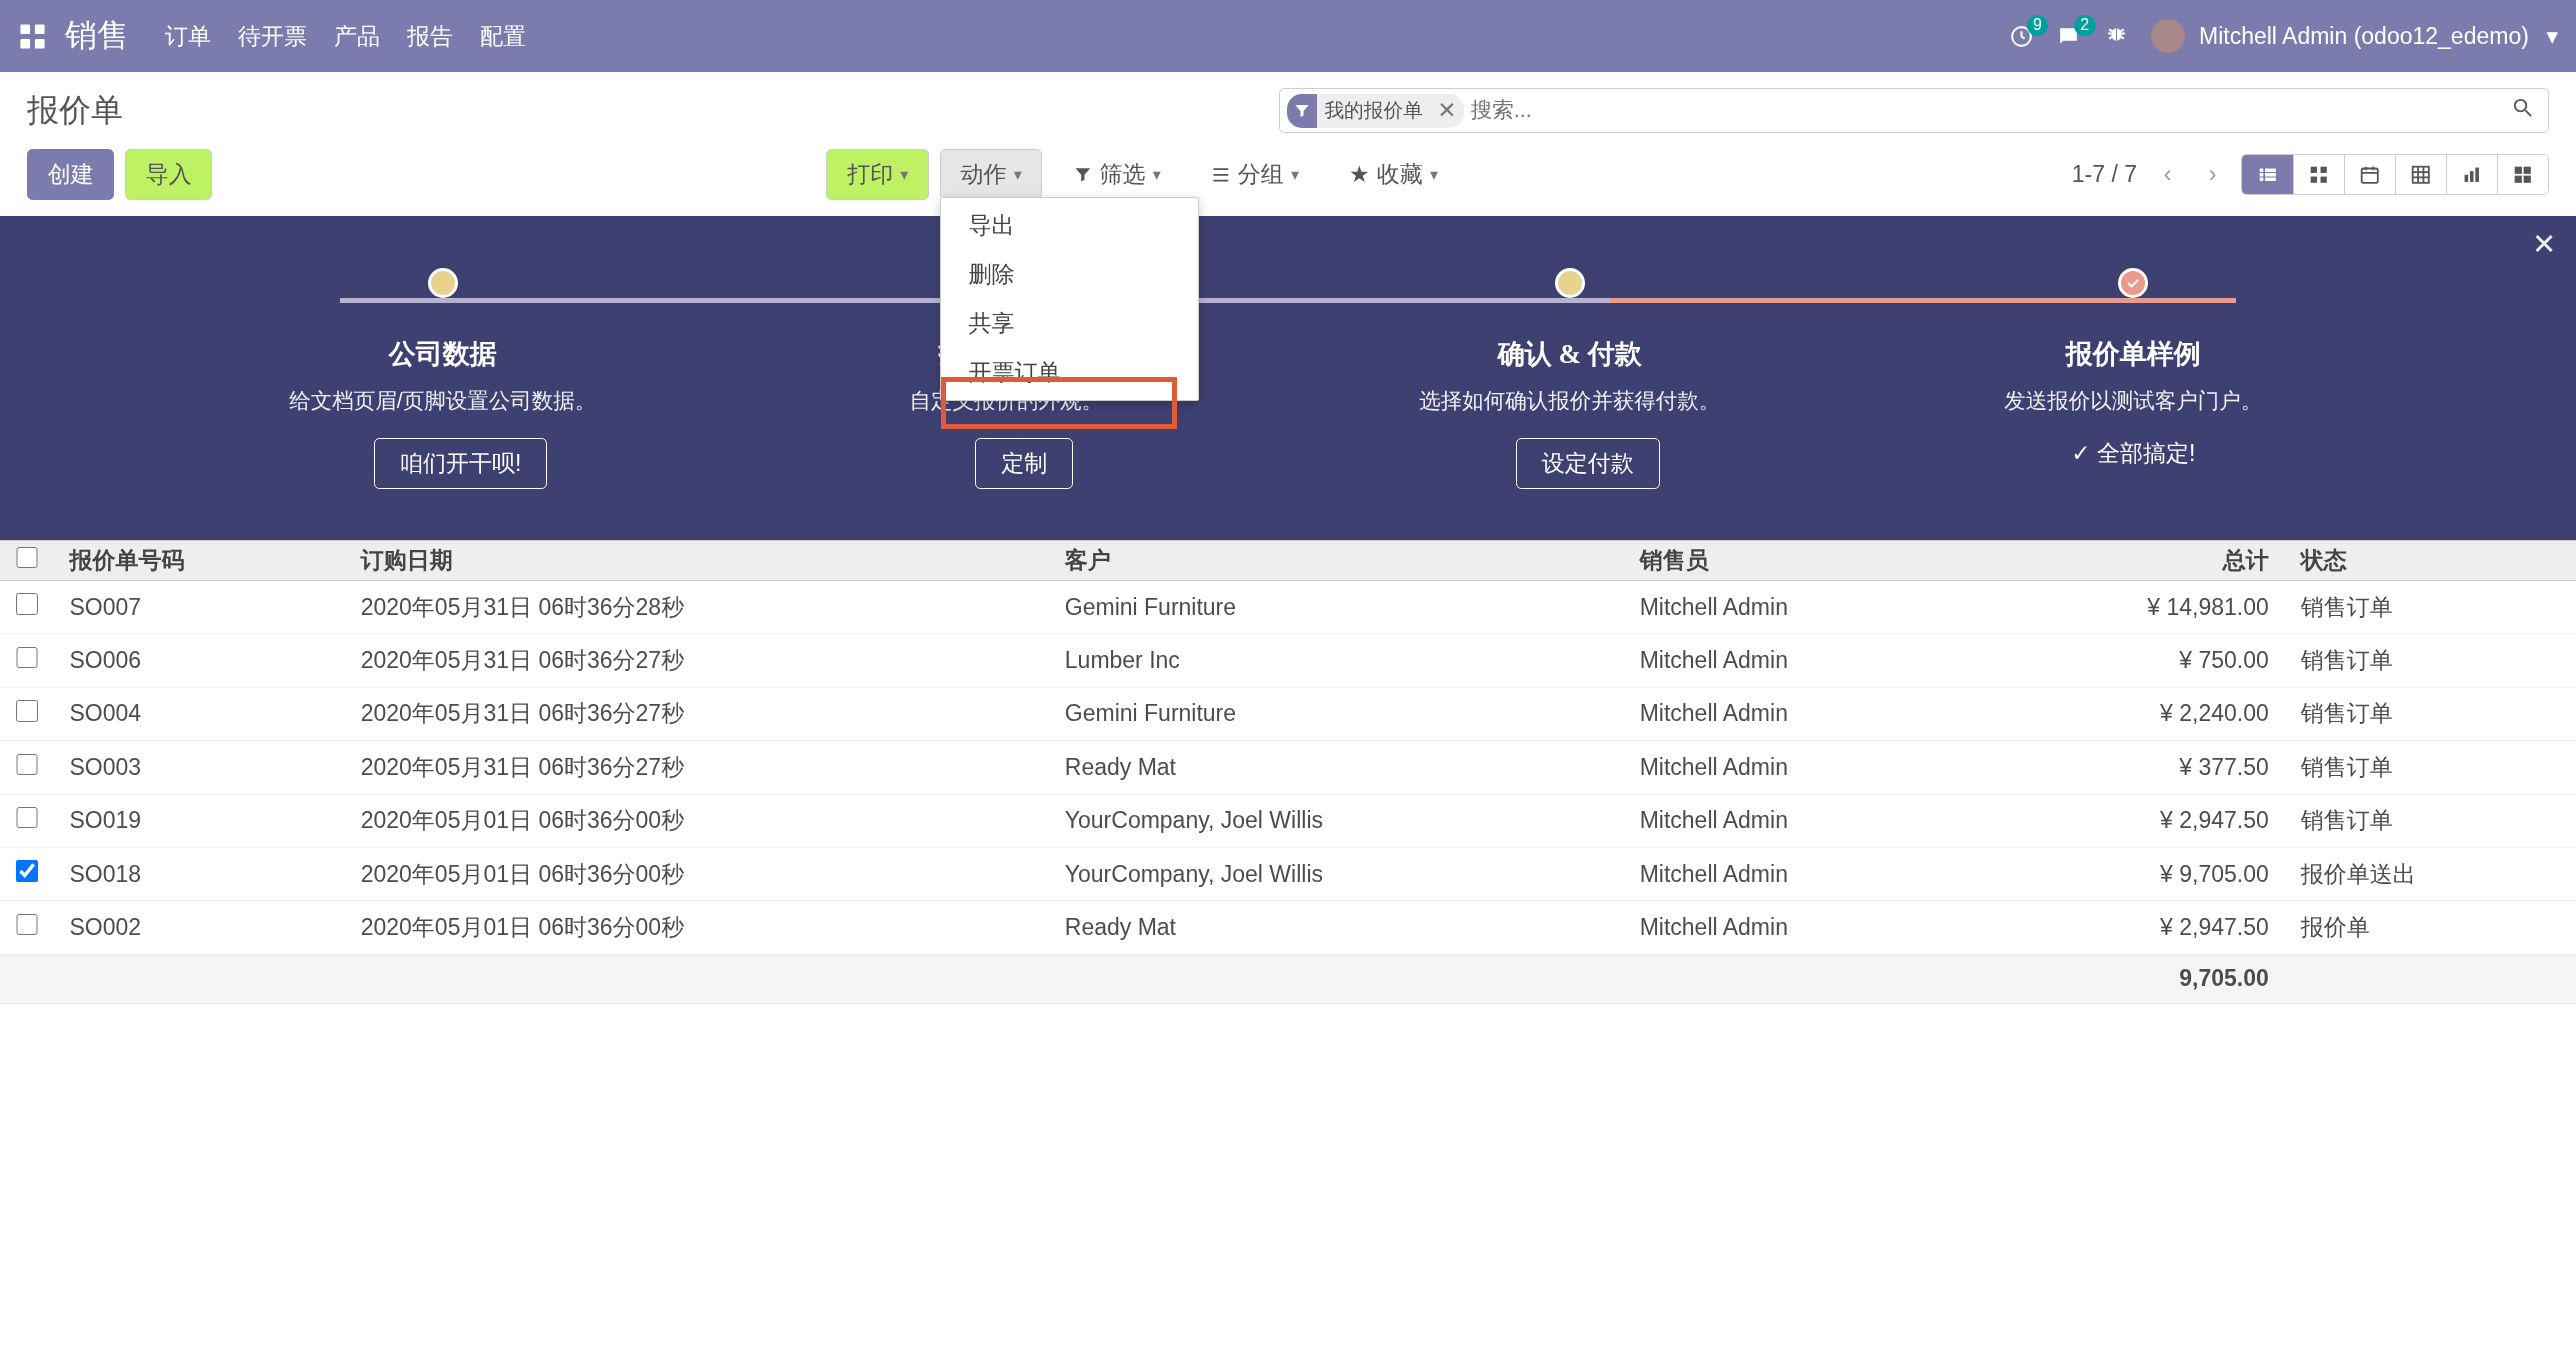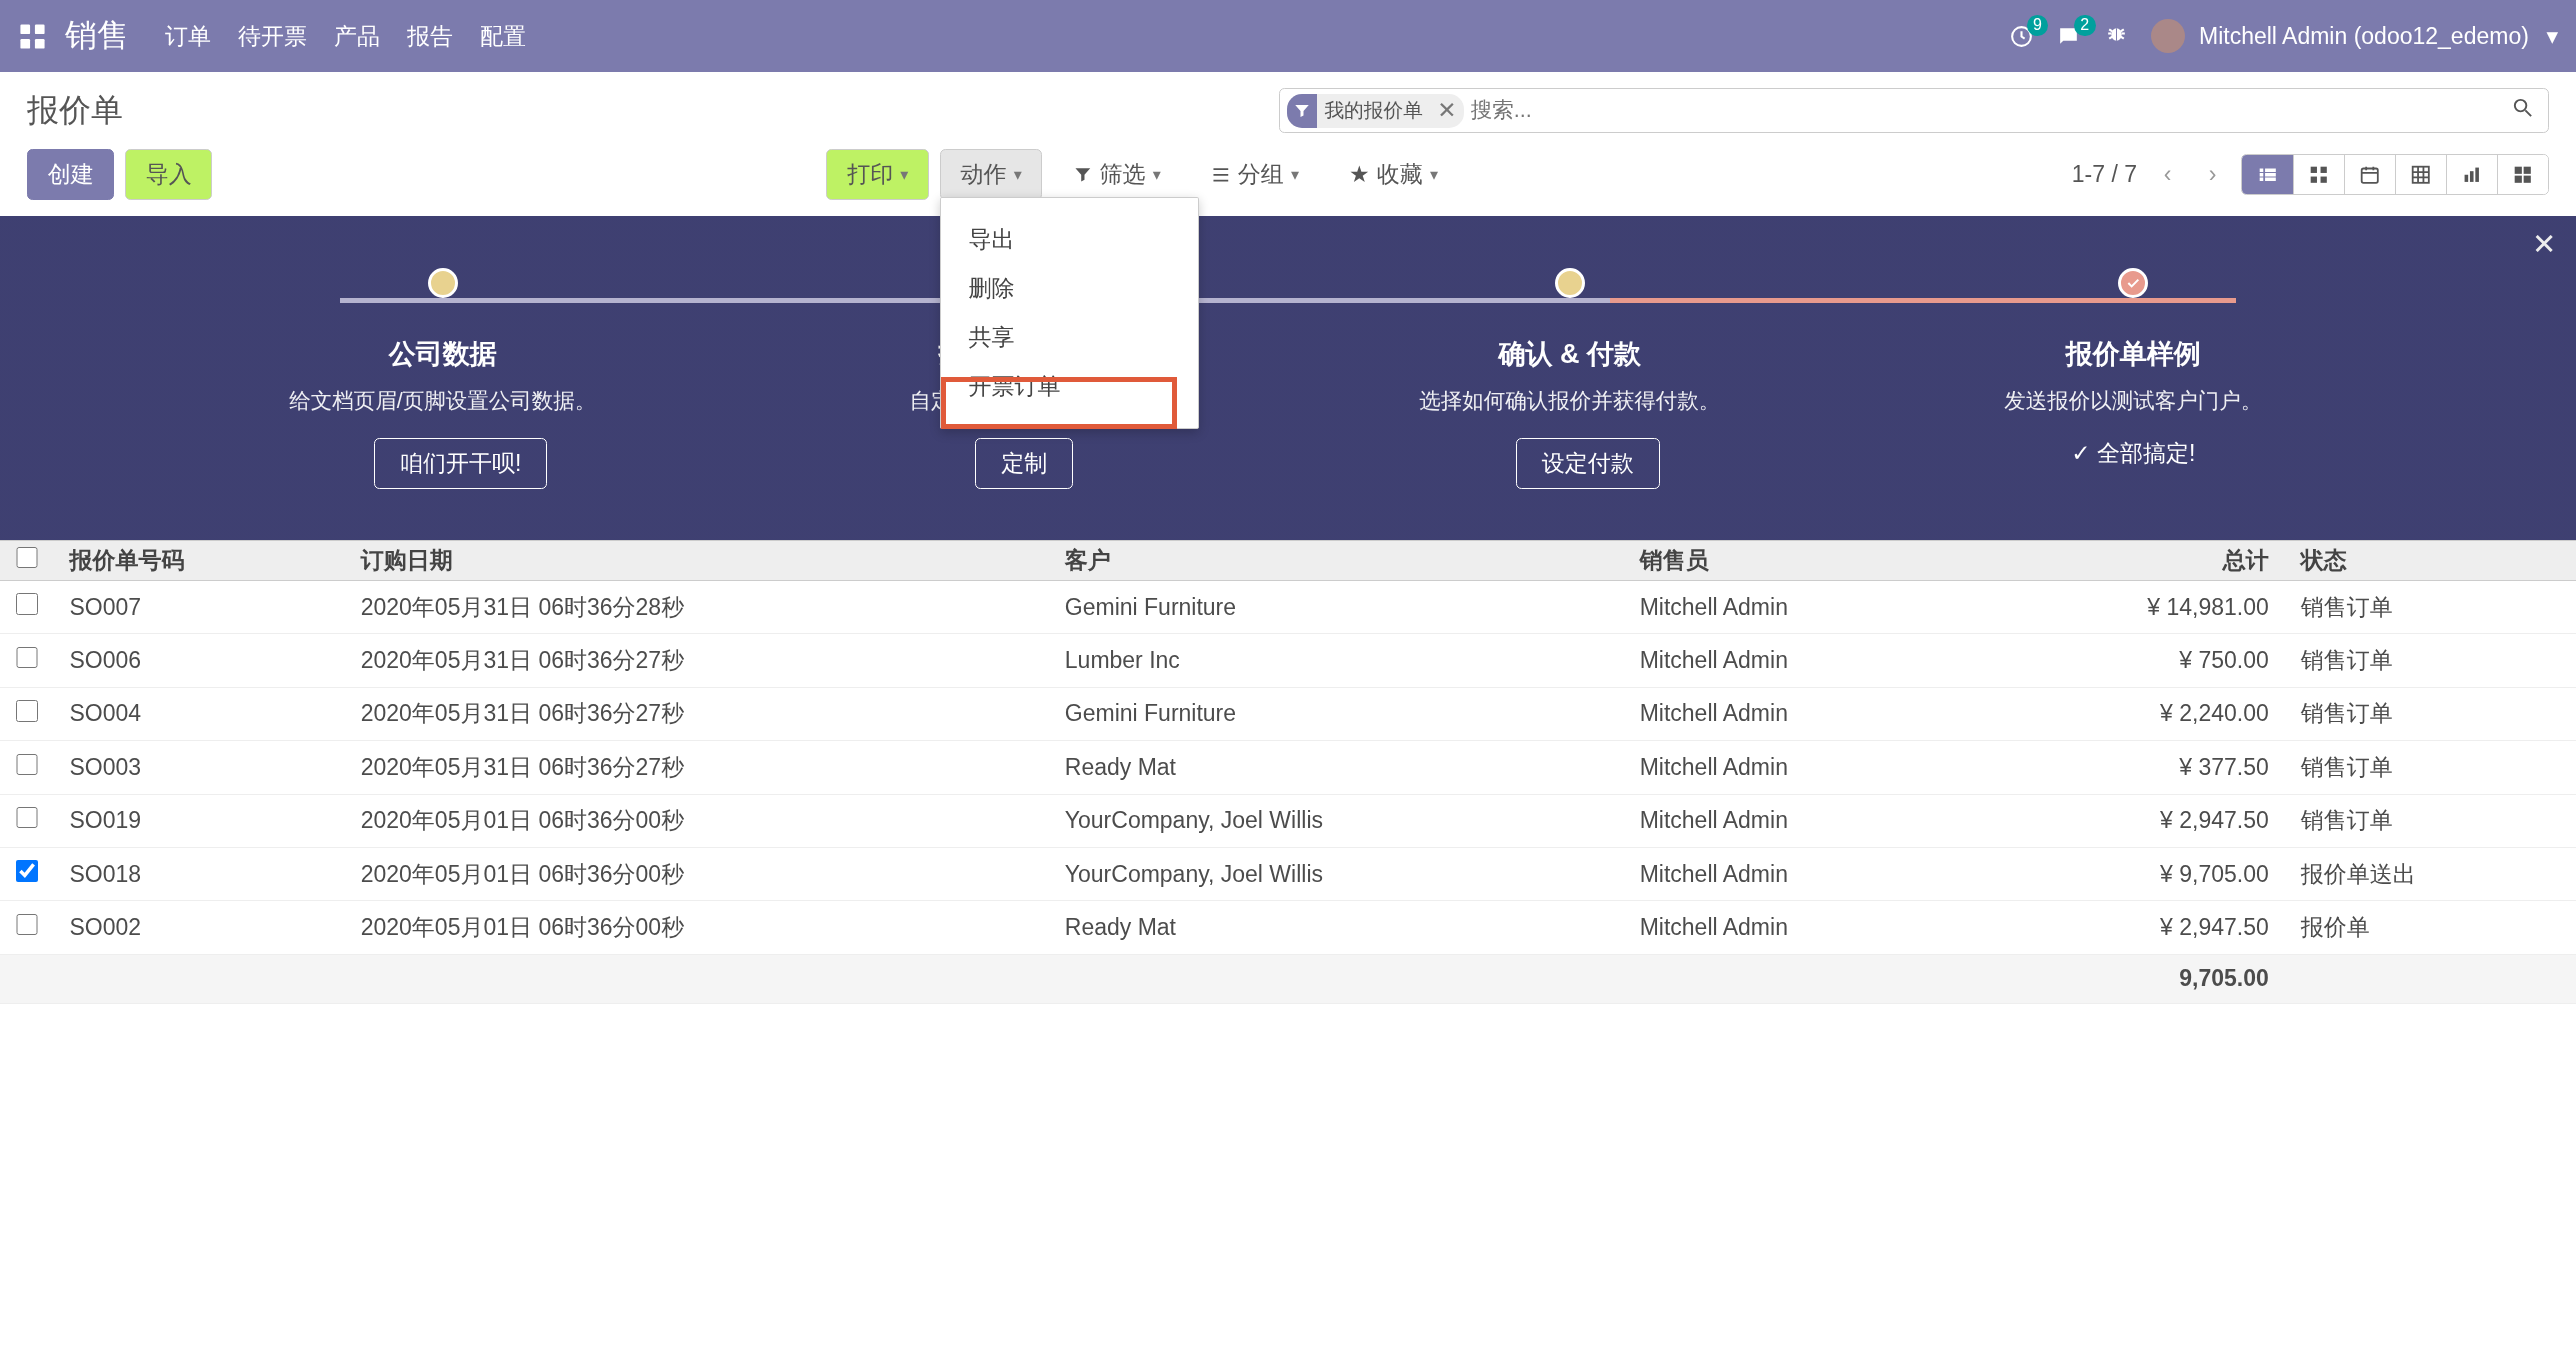--- a/index.html
+++ b/index.html
@@ -45,34 +45,34 @@
 .pager { color: #555; font-size: 23px; display: flex; align-items: center; gap: 16px; }
 .pager-arrow { color: #999; cursor: pointer; padding: 5.4px 10.7px; }
 .view-switcher { display: flex; border: 1.8px solid #ccc; border-radius: 5.4px; overflow: hidden; }
 .view-btn { padding: 9px 14.3px; border-right: 1.8px solid #ccc; background: #fff; cursor: pointer; color: #555; display: flex; align-items: center; justify-content: center; }
 .view-btn:last-child { border-right: none; }
 .view-btn.active { background: #7C7BAD; color: #fff; }
 
 .print-action-group { position: relative; display: flex; gap: 10.7px; }
 
 
-.dropdown-menu { position: absolute; top: 48px; left: 114px; background: #fff; border: 0.9px solid #ccc; box-shadow: 0 3.6px 10.7px rgba(0,0,0,.2); min-width: 259px; z-index: 1000; padding: 17px 0; border-radius: 1.8px; }
+.dropdown-menu { position: absolute; top: 48px; left: 114px; background: #fff; border: 0.9px solid #ccc; box-shadow: 0 3.6px 10.7px rgba(0,0,0,.2); min-width: 259px; z-index: 1000; padding: 3px 0; border-radius: 1.8px; }
 .dropdown-menu .item { padding: 9px 27px; cursor: pointer; font-size: 23px; color: #444; }
 .highlight-box { position: absolute; border: 5.4px solid #e05a3a; left: 0; right: 21.5px; top: 179px; height: 52px; }
 
 
 .onboarding { background: linear-gradient(rgba(52,53,103,.72), rgba(52,53,103,.72)), #5a5c8c; position: relative; height: 324px; color: #fff; overflow: hidden; }
 .onboarding .close-x { position: absolute; top: 10.7px; right: 19.7px; font-size: 29px; cursor: pointer; color: #eee; }
 .steps { position: relative; display: flex; justify-content: space-around; padding: 52px 161px 0; }
 .step-line { position: absolute; top: 82px; left: 340px; right: 340px; height: 5.4px; background: #b5b3cf; z-index: 1; }
 .step-line-done { position: absolute; top: 82px; right: 340px; width: 626px; height: 5.4px; background: #e89a8d; z-index: 2; }
 .step { flex: 1; text-align: center; position: relative; z-index: 3; }
 .step-circle { width: 30px; height: 30px; border-radius: 50%; background: #e8d28f; border: 3.6px solid #fff; margin: 0 auto 38px; }
 .step-circle.done { background: #e89a8d; display: flex; align-items: center; justify-content: center; }
-.step-title { font-size: 27px; font-weight: 700; margin-bottom: 14.3px; }
+.step-title { font-size: 27px; font-weight: 700; margin-bottom: 14.3px; font-family: Liberation Serif, serif; }
 .step-desc { font-size: 21.5px; opacity: .92; margin-bottom: 23px; }
 .step-btn { display: inline-block; border: 1.8px solid #fff; padding: 9px 25px; border-radius: 5.4px; cursor: pointer; font-size: 23px; margin-left: 36px; }
 .step-done-text { font-size: 23px; }
 
 
 .data-table { width: 100%; border-collapse: collapse; }
 .data-table thead th { text-align: left; background: #eee; border-bottom: 0.9px solid #ccc; border-top: 0.9px solid #ccc; padding: 4px 16px; font-weight: 700; font-size: 23px; color: #444; }
 .data-table thead th.num { text-align: right; }
 .data-table tbody td { padding: 10.7px 16px; border-bottom: 0.9px solid #eee; font-size: 23px; }
 .data-table tbody td.num { text-align: right; }

